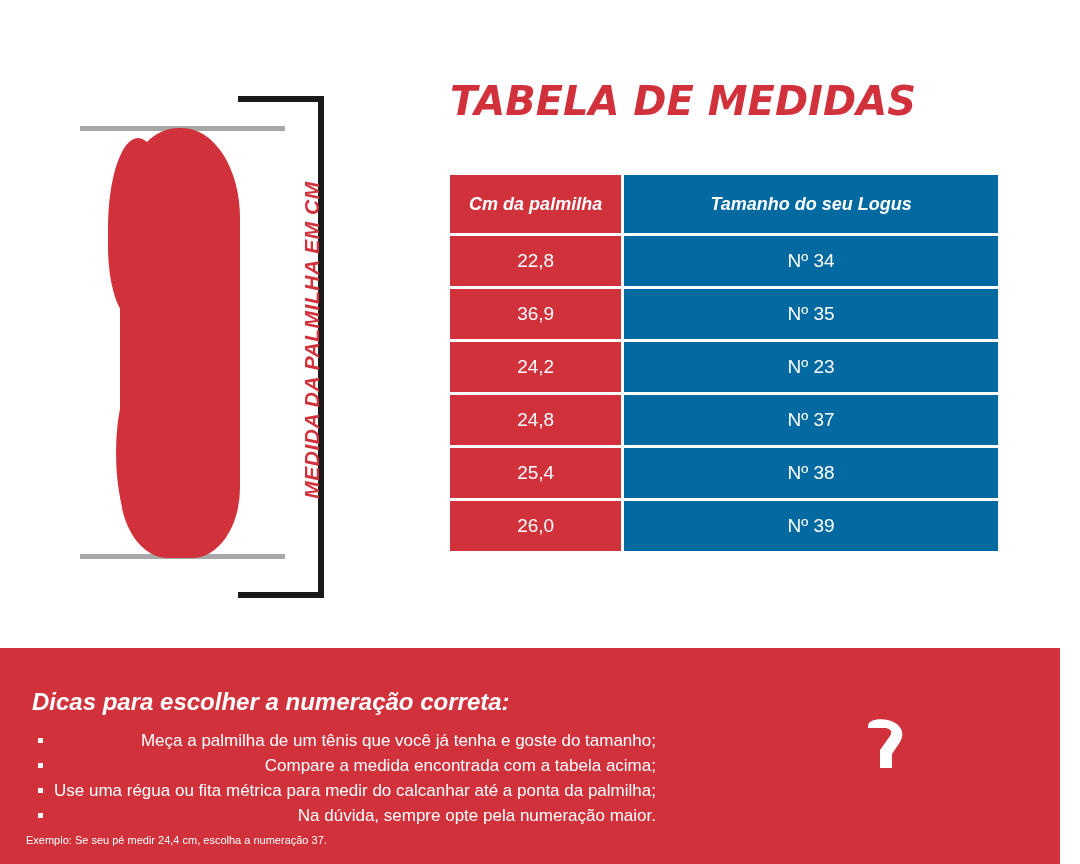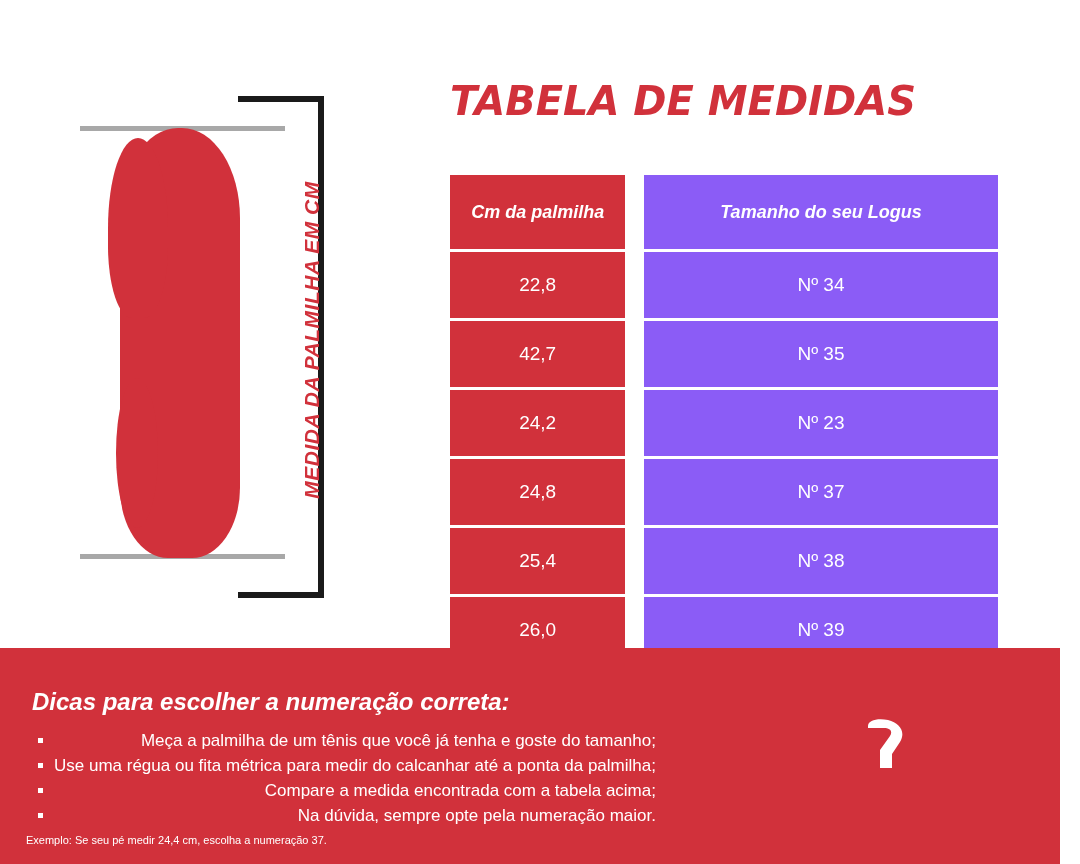--- a/index.html
+++ b/index.html
@@ -111,35 +111,35 @@
   
   .size-table {
     position: absolute;
     left: 450px;
     top: 172px;
     width: 548px;
     border-collapse: separate;
     border-spacing: 0 3px;
   }
   .size-table td, .size-table th {
-    padding: 8px;
+    padding: 0;
     height: 50px;
     vertical-align: middle;
     text-align: center;
     font-size: 19px;
     color: #ffffff;
   }
   .size-table th {
     height: 58px;
     font-size: 18px;
     font-weight: bold;
     font-style: italic;
   }
   .col-cm { width: 172px; background: #d1313b; }
-  .col-size { width: 376px; background: #8b5cf6; }
+  .col-size { width: 376px; background: #0369a1; }
   td.col-cm, td.col-size { font-weight: normal; font-style: normal; }
   .cell-gap { width: 3px; background: #ffffff; padding: 0; }
 
   
   .tips-band {
     position: absolute;
     left: 0;
     top: 648px;
     width: 1060px;
     height: 216px;
@@ -239,21 +239,21 @@
         <th class="col-size">Tamanho do seu Logus</th>
       </tr>
     </thead>
     <tbody>
       <tr>
         <td class="col-cm">22,8</td>
         <td class="cell-gap"></td>
         <td class="col-size">Nº 34</td>
       </tr>
       <tr>
-        <td class="col-cm">42,7</td>
+        <td class="col-cm">36,9</td>
         <td class="cell-gap"></td>
         <td class="col-size">Nº 35</td>
       </tr>
       <tr>
         <td class="col-cm">24,2</td>
         <td class="cell-gap"></td>
         <td class="col-size">Nº 23</td>
       </tr>
       <tr>
         <td class="col-cm">24,8</td>
@@ -270,22 +270,22 @@
         <td class="cell-gap"></td>
         <td class="col-size">Nº 39</td>
       </tr>
     </tbody>
   </table>
 
   <div class="tips-band">
     <div class="tips-title">Dicas para escolher a numeração correta:</div>
     <ul class="tips-list">
       <li>Meça a palmilha de um tênis que você já tenha e goste do tamanho;</li>
+      <li>Compare a medida encontrada com a tabela acima;</li>
       <li>Use uma régua ou fita métrica para medir do calcanhar até a ponta da palmilha;</li>
-      <li>Compare a medida encontrada com a tabela acima;</li>
       <li>Na dúvida, sempre opte pela numeração maior.</li>
     </ul>
     <div class="tips-example">Exemplo: Se seu pé medir 24,4 cm, escolha a numeração 37.</div>
 
     <div class="logo">
       <div class="logo-mark">
         <svg width="44" height="52" viewBox="0 0 44 52" xmlns="http://www.w3.org/2000/svg">
           <path d="M4 8 C4 2, 14 0, 24 2 C36 5, 42 14, 36 24 L28 36 L28 50 L16 50 L16 32 L26 18 C29 13, 26 10, 20 10 L4 10 Z" fill="#ffffff"></path>
         </svg>
       </div>

